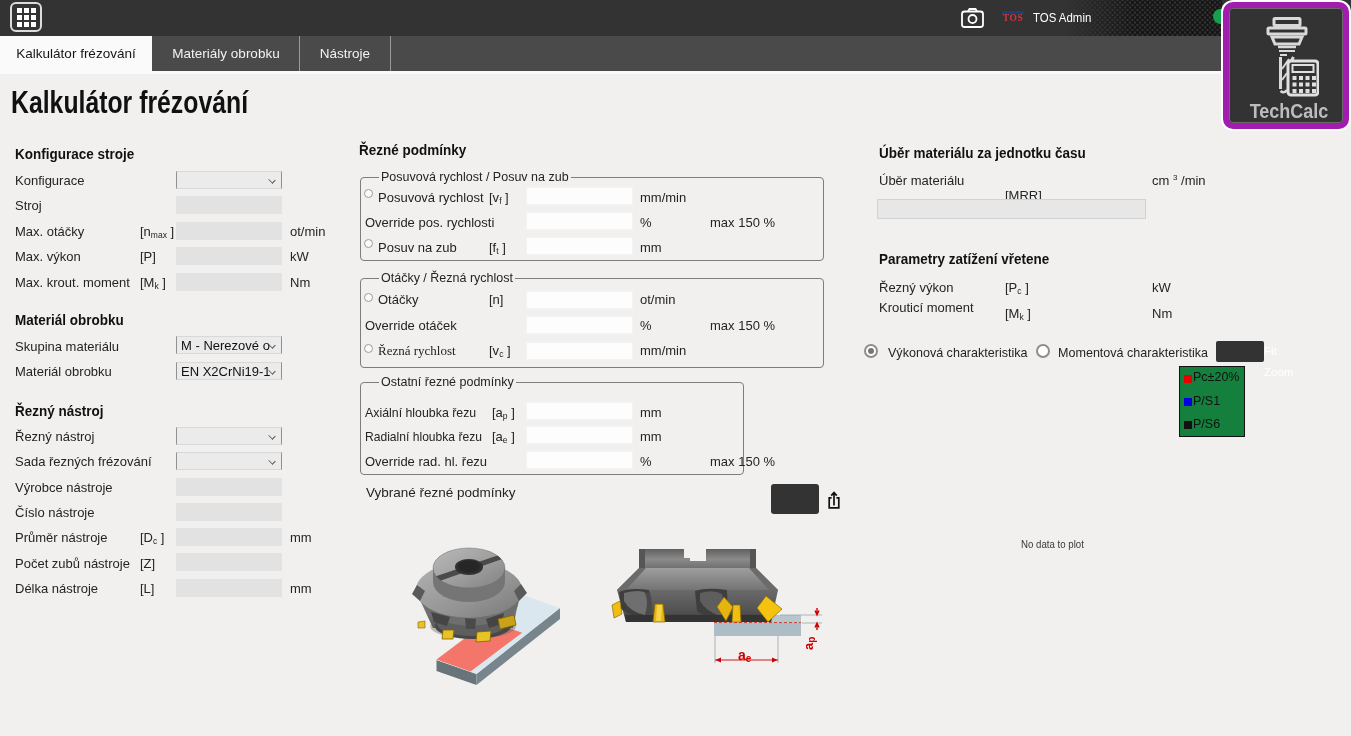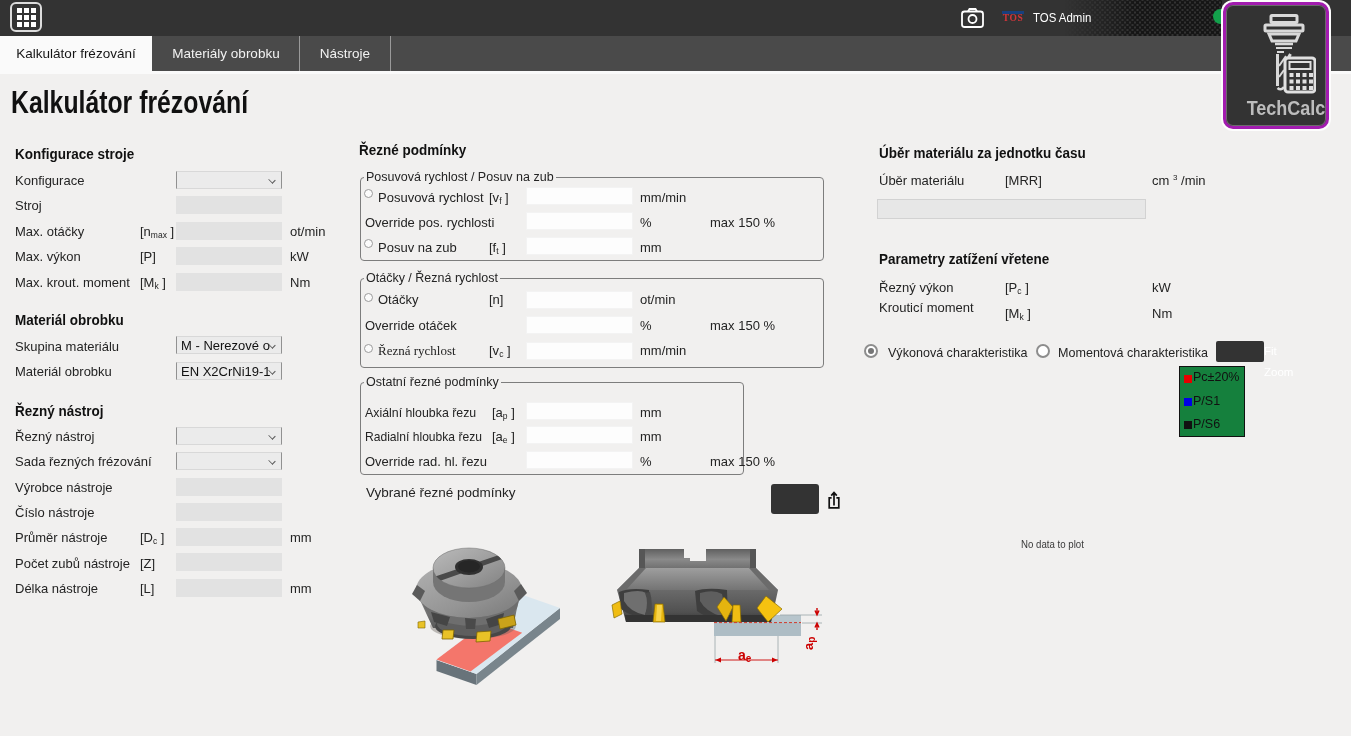--- a/index.html
+++ b/index.html
@@ -31,21 +31,21 @@
 sub { font-size:8.5px; vertical-align:-1.5px; }
 sup { font-size:8px; }
 .gfield { position:absolute; background:#e2e2e2; width:106px; height:18px; }
 .combo { position:absolute; background:#ebebeb; width:106px; height:18px;
   border-left:1px solid #919191; border-right:1px solid #919191; border-top:1px solid #d8d8d8; border-bottom:1px solid #d8d8d8;
   font-size:13px; color:#111; line-height:17px; padding-left:4px; white-space:nowrap; overflow:hidden;}
 .combo::after { content:""; position:absolute; right:6px; top:5px; width:5px; height:5px;
   border-right:1.4px solid #555; border-bottom:1.4px solid #555; transform:rotate(45deg) scale(1,0.75); }
 .wfield { position:absolute; background:#fdfdfd; width:107px; height:18px; border:1px solid #f3f3f3; }
 fieldset.grp { position:absolute; border:1px solid #7d7d7d; border-radius:4px; background:transparent; }
-fieldset.grp legend { font-size:12.5px; color:#242424; margin-left:3px; padding:0 2px 0 2px; white-space:nowrap; }
+fieldset.grp legend { font-size:12.5px; color:#242424; margin-left:18px; padding:0 2px 0 2px; white-space:nowrap; }
 .radio { position:absolute; width:9px; height:9px; border:1px solid #9b9b9b; border-radius:50%; background:#fbfbfb; }
 .bigradio { position:absolute; width:14px; height:14px; border:2px solid #8d8d8d; border-radius:50%; background:#fff; }
 .bigradio.sel::after { content:""; position:absolute; left:2px; top:2px; width:6px; height:6px; border-radius:50%; background:#767676; padding:0;}
 .darkbtn { position:absolute; background:#333; border-radius:3px;padding-left:48px; }
 </style>
 </head>
 <body>
 
 <div id="topbar" class="abs"></div>
 <div id="dots" class="abs"></div>
@@ -302,21 +302,21 @@
   <line x1="115" y1="98" x2="115" y2="125" stroke="#9aa4a8" stroke-width="0.8"></line>
   <line x1="178" y1="98" x2="178" y2="125" stroke="#9aa4a8" stroke-width="0.8"></line>
   <line x1="115" y1="122" x2="178" y2="122" stroke="#cc0000" stroke-width="0.9"></line>
   <path d="M115.5,122 L121,119.5 L121,124.5 Z" fill="#cc0000"></path>
   <path d="M177.5,122 L172,119.5 L172,124.5 Z" fill="#cc0000"></path>
   <text x="138" y="122" fill="#cc0000" font-size="14" font-weight="bold" font-family="Liberation Sans">a<tspan font-size="10" dy="2">e</tspan></text>
 </svg>
 
 <div class="sechead" style="left:879px;top:145px;">Úběr materiálu za jednotku času</div>
 <div class="lab" style="left:879px;top:173px;">Úběr materiálu</div>
-<div class="lab" style="left:1005px;top:173px;">[MRR]</div>
+<div class="lab" style="left:1005px;top:188px;">[MRR]</div>
 <div class="lab" style="left:1152px;top:173px;text-align:center;">cm <sup>3</sup> /min</div>
 <div class="abs" style="left:877px;top:199px;width:269px;height:20px;background:#e7e7e7;border:1px solid #d2d2d2;"></div>
 <div class="sechead" style="left:879px;top:251px;">Parametry zatížení vřetene</div>
 <div class="lab" style="left:879px;top:280px;">Řezný výkon</div>
 <div class="lab" style="left:1005px;top:280px;">[P<sub>c</sub> ]</div>
 <div class="lab" style="left:1152px;top:280px;">kW</div>
 <div class="lab" style="left:879px;top:300px;">Krouticí moment</div>
 <div class="lab" style="left:1005px;top:306px;">[M<sub>k</sub> ]</div>
 <div class="lab" style="left:1152px;top:306px;">Nm</div>
 <div class="bigradio sel" style="left:864px;top:344px;"></div>
@@ -327,21 +327,21 @@
 <div class="abs" style="left:1179px;top:366px;width:66px;height:71px;background:#15803d;border:1px solid #111;">
   <div style="position:absolute;left:4px;top:8px;width:8px;height:8px;background:#e60000;"></div>
   <div style="position:absolute;left:13px;top:3px;font-size:12.5px;color:#111;">Pc±20%</div>
   <div style="position:absolute;left:4px;top:31px;width:8px;height:8px;background:#0000e6;"></div>
   <div style="position:absolute;left:13px;top:27px;font-size:12.5px;color:#111;">P/S1</div>
   <div style="position:absolute;left:4px;top:54px;width:8px;height:8px;background:#111;"></div>
   <div style="position:absolute;left:13px;top:50px;font-size:12.5px;color:#111;">P/S6</div>
 </div>
 <div class="lab" style="left:1021px;top:538px;font-size:10.5px;color:#3a3a3a;transform:scaleX(0.92);transform-origin:left;">No data to plot</div>
 
-<div id="tile" class="abs" style="left:1223px;top:2px;width:106px;height:127px;background:#333;border:3px solid #a21caf;border-radius:10px;box-shadow:0 0 0 2px #fdfdfd, inset 0 0 0 1px #6b6b6b;">
+<div id="tile" class="abs" style="left:1223px;top:2px;width:126px;height:127px;background:#333;border:6px solid #a21caf;border-radius:10px;box-shadow:0 0 0 2px #fdfdfd, inset 0 0 0 1px #6b6b6b;">
   <svg style="position:absolute;left:28px;top:9px;" width="62" height="80" viewBox="0 0 62 80">
     <g stroke="#d9d9d9" fill="none">
       <rect x="17" y="1.5" width="26" height="7" stroke-width="3" rx="1"></rect>
       <rect x="11" y="11" width="38" height="6" stroke-width="3" rx="1"></rect>
       <path d="M15 20 L45 20 L42 27 L18 27 Z" stroke-width="3"></path>
       <path d="M21 30 L39 30" stroke-width="2.5"></path>
       <path d="M22 34 L38 34" stroke-width="2"></path>
       <path d="M23 38 L30 38" stroke-width="2"></path>
       <path d="M23.5 40 L23.5 72 M36.5 40 L33 46" stroke-width="3"></path>
       <path d="M25 52 L32 42 M25 63 L30 56" stroke-width="2"></path>

